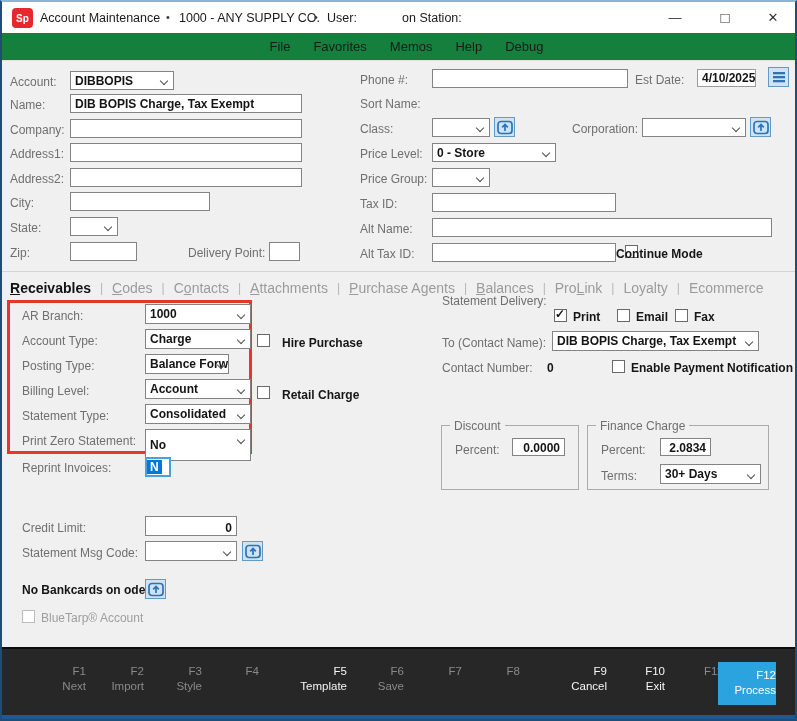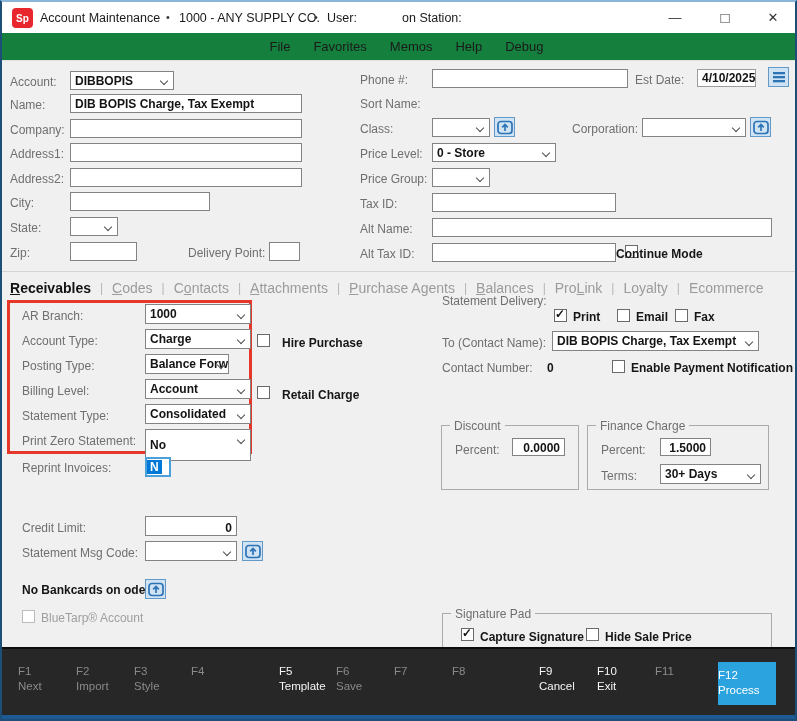--- a/index.html
+++ b/index.html
@@ -48,21 +48,21 @@
   .groupbox { position:absolute; border:1px solid #ababab;margin-top:34px; }
   .gb-title { position:absolute; top:-7px; left:8px; background:#f0f0f0; padding:0 4px;
     font-size:12px; color:#6f6f6f; white-space:nowrap; }
   
   .focus-box { position:absolute; left:143px; top:455px; width:26px; height:20px; background:#fff;
     border:2px solid #4ba0dc; display:flex; align-items:center; }
   .sel-text { background:#0078d7; color:#fff; font-size:12px; font-weight:700; padding:0 3px; }
   
   .fbar { position:absolute; left:0; top:645px; width:100%; height:72px; background:#272727;
     border-top:2px solid #0c0c0c; border-bottom:4px solid #1d5a94; }
-  .fkey { position:absolute; top:15px; width:68px; text-align:left; line-height:15px; }
+  .fkey { position:absolute; top:15px; width:68px; text-align:right; line-height:15px; }
   .fkey span { display:block; font-size:11.5px; }
   .fkey.disabled { color:#8a8a8a; }
   .fkey.enabled { color:#f5f5f5; }
   .fkey.primary { top:13px; height:43px; width:58px; background:#2aa3df; color:#fff; padding-top:6px; }
   .bold-text { position:absolute; font-size:12px; font-weight:700; color:#141414; white-space:nowrap; }
 </style>
 </head>
 <body>
 
 <div class="window">
@@ -325,37 +325,30 @@
     <span class="lbl" style="left:13px;top:17px">Percent:</span>
     <div class="tbox ralign" style="left:70px;top:12px;width:53px;height:18px">
       <span>0.0000</span>
       </div>
   </div>
 
   <div class="groupbox" style="left:585px;top:389px;width:182px;height:65px">
     <span class="gb-title">Finance Charge</span>
     <span class="lbl" style="left:13px;top:17px">Percent:</span>
     <div class="tbox ralign" style="left:72px;top:12px;width:51px;height:18px">
-      <span>1.5000</span>
+      <span>2.0834</span>
       </div>
     <span class="lbl" style="left:13px;top:43px">Terms:</span>
     <div class="tbox dd" style="left:72px;top:38px;width:101px;height:20px">
       <span>30+ Days</span>
       <i class="chev" style="top:7px"></i>
       </div>
   </div>
 
 
-  <div class="groupbox" style="left:440px;top:577px;width:330px;height:41px">
-    <span class="gb-title">Signature Pad</span>
-    <div class="chk checked" style="left:18px;top:14px"></div>
-    <span class="chk-lbl" style="left:37px;top:16px">Capture Signature</span>
-    <div class="chk" style="left:143px;top:14px"></div>
-    <span class="chk-lbl" style="left:162px;top:16px">Hide Sale Price</span>
-  </div>
 
   <div class="fbar">
       <div class="fkey disabled" style="left: 16px;">
         <span>F1</span>
         <span>Next</span>
       </div>
       <div class="fkey disabled" style="left: 74px;">
         <span>F2</span>
         <span>Import</span>
       </div>

